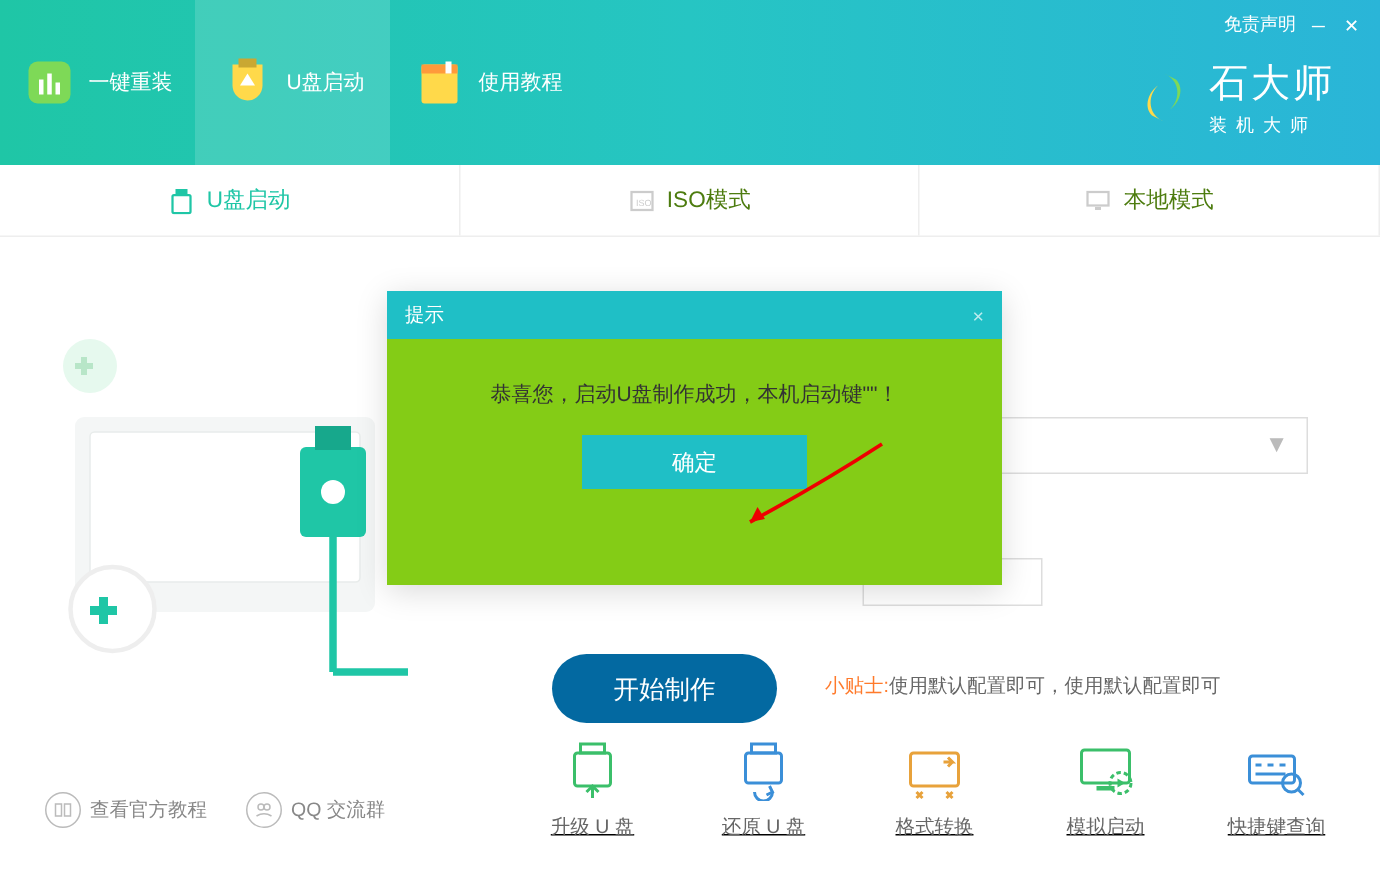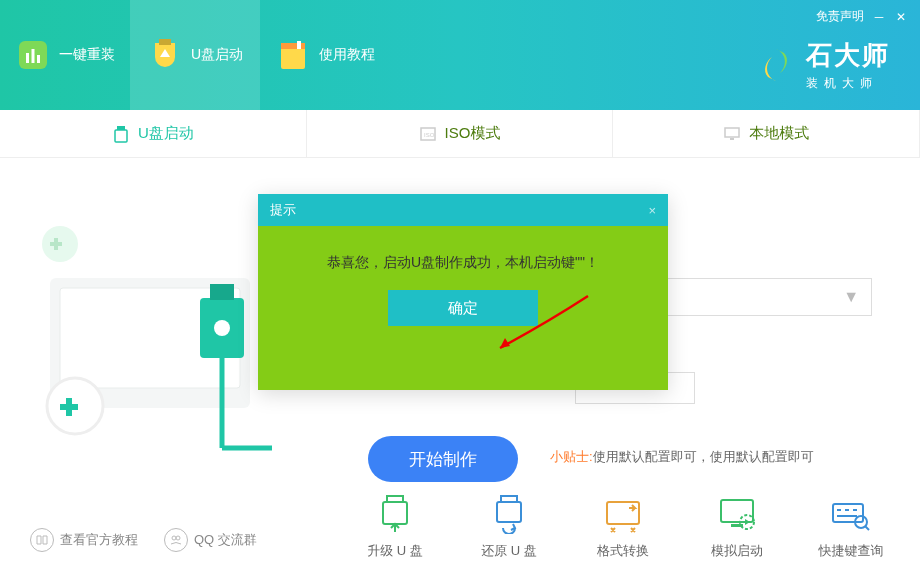--- a/index.html
+++ b/index.html
@@ -9,40 +9,40 @@
 .header-tabs { display: flex; height: 100%; }
 .header-tab { width: 130px; height: 110px; display: flex; flex-direction: row; align-items: center; justify-content: center; color: #fff; font-size: 14px; cursor: pointer; gap: 8px; }
 .header-tab.active { background: rgba(255,255,255,0.15); }
 .tab-icon { width: 36px; height: 36px; display: flex; align-items: center; justify-content: center; }
 
 .header-right { position: absolute; right: 12px; top: 8px; display: flex; align-items: center; gap: 8px; color: #fff; font-size: 12px; }
 .win-btn { width: 14px; height: 14px; cursor: pointer; color: #fff; display: flex; align-items: center; justify-content: center; }
 
 .brand { position: absolute; right: 30px; top: 38px; display: flex; align-items: center; gap: 10px; color: #fff; }
 .brand-text { display: flex; flex-direction: column; }
-.brand-title { font-size: 26px; font-weight: bold; letter-spacing: 2px; }
+.brand-title { font-size: 26px; font-weight: normal; letter-spacing: 2px; }
 .brand-sub { font-size: 12px; letter-spacing: 6px; margin-top: 2px; }
 
 .subtabs { height: 48px; display: flex; border-bottom: 1px solid #eee; }
 .subtab { flex: 1; display: flex; align-items: center; justify-content: center; gap: 8px; font-size: 15px; color: #4d7c0f; cursor: pointer; border-right: 1px solid #eee; }
 .subtab.active { color: #1fc6a6; }
 .subtab-icon { width: 18px; height: 18px; }
 
 .body { position: relative; height: 362px; padding: 30px 40px; }
 .illustration { position: absolute; left: 30px; top: 30px; width: 260px; height: 280px; }
 
-.start-btn { position: absolute; left: 368px; top: 278px; width: 150px; height: 46px; border-radius: 23px; background: #3b82f6; color: #fff; font-size: 17px; display: flex; align-items: center; justify-content: center; cursor: pointer; }
+.start-btn { position: absolute; left: 368px; top: 278px; width: 150px; height: 46px; border-radius: 23px; background: #0369a1; color: #fff; font-size: 17px; display: flex; align-items: center; justify-content: center; cursor: pointer; }
 .tip { position: absolute; left: 550px; top: 290px; font-size: 13px; color: #666; }
 .tip .label { color: #ff7a2b; }
 
 .dropdown { position: absolute; right: 48px; top: 120px; width: 300px; height: 38px; border: 1px solid #ddd; display: flex; align-items: center; justify-content: flex-end; padding: 0 12px; cursor: pointer; }
 .dropdown .caret { color: #bbb; }
 .inputbox { position: absolute; right: 225px; top: 214px; width: 120px; height: 32px; border: 1px solid #ddd; }
 
-.actions { position: absolute; bottom: 20px; right: 30px; display: flex; gap: 36px; }
+.actions { position: absolute; bottom: 20px; right: 30px; display: flex; gap: 36px; text-decoration: underline; }
 .action { width: 78px; display: flex; flex-direction: column; align-items: center; gap: 8px; font-size: 13px; color: #666; cursor: pointer; }
 .action svg { width: 40px; height: 40px; }
 
 .footer-left { position: absolute; left: 30px; bottom: 28px; display: flex; gap: 26px; }
 .f-link { display: flex; align-items: center; gap: 6px; font-size: 13px; color: #888; cursor: pointer; }
 .f-icon { width: 24px; height: 24px; border: 1.5px solid #bbb; border-radius: 50%; display: flex; align-items: center; justify-content: center; }
 
 .modal { position: absolute; left: 258px; top: 194px; width: 410px; height: 196px; background: #84cc16; box-shadow: 0 4px 20px rgba(0,0,0,0.15); }
 .modal-head { height: 32px; background: #1fbfc6; color: #fff; display: flex; align-items: center; padding: 0 12px; font-size: 13px; justify-content: space-between; }
 .modal-close { cursor: pointer; opacity: .7; }

